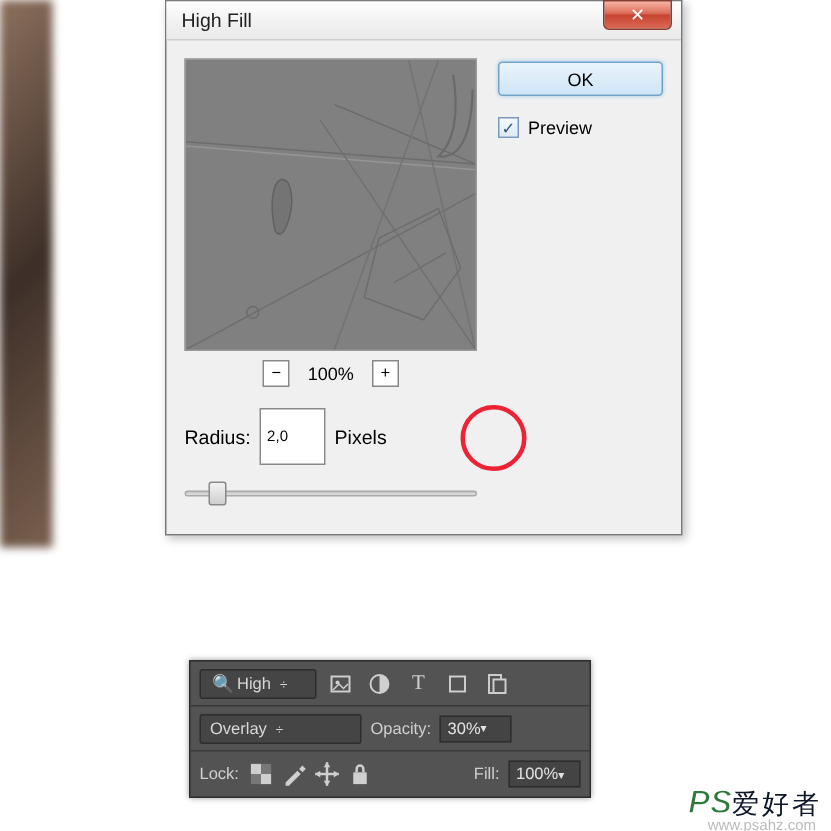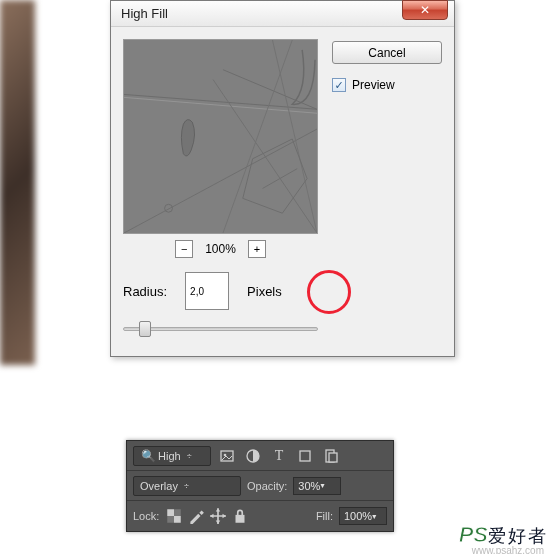--- a/index.html
+++ b/index.html
@@ -9,21 +9,21 @@
 .titlebar{height:26px;background:linear-gradient(#fdfdfd,#e9e9e9);display:flex;align-items:center;justify-content:space-between;border-bottom:1px solid #cfcfcf;padding-left:10px}
 .titlebar .ttl{font-size:13px;color:#222}
 .winbtns{display:flex;height:100%}
 .closebtn{width:46px;height:20px;background:linear-gradient(#f9b4a4,#d96a56 45%,#c64330 50%,#d96a56);border:1px solid #8a3b2e;border-radius:0 0 4px 4px;display:flex;align-items:center;justify-content:center;color:#fff;font-size:12px;margin-right:6px;margin-top:-1px}
 .body{padding:12px 12px 18px 12px;display:flex;gap:14px}
 .left{flex:0 0 195px}
 .preview-box{width:195px;height:195px;border:1px solid #9a9a9a;background:#808080;position:relative;overflow:hidden}
 .preview-box svg{width:100%;height:100%}
 .zoomrow{display:flex;align-items:center;justify-content:center;gap:12px;margin-top:6px;font-size:12px}
 .zb{width:18px;height:18px;border:1px solid #888;background:#fff;display:flex;align-items:center;justify-content:center;font-size:11px}
-.radiusrow{display:flex;align-items:center;gap:18px;margin-top:14px;font-size:13px}
+.radiusrow{display:flex;align-items:center;gap:6px;margin-top:14px;font-size:13px}
 .radiusrow .inp{width:44px;height:22px;border:1px solid #888;background:#fff;padding:18px 4px;font-size:10px}
 .redcirc{position:absolute;width:44px;height:44px;border:3px solid #e23;border-radius:50%;left:196px;top:269px;pointer-events:none}
 .slider{margin-top:10px;height:18px;position:relative}
 .track{position:absolute;left:0;right:0;top:7px;height:4px;background:linear-gradient(#c7c7c7,#e0e0e0);border:1px solid #aaa;border-radius:2px}
 .thumb{position:absolute;left:8%;top:1px;width:12px;height:16px;background:linear-gradient(#f2f2f2,#cfcfcf);border:1px solid #888;border-radius:2px}
 .right{flex:1;display:flex;flex-direction:column;gap:8px;padding-top:2px}
 .btn{height:23px;border:1px solid #8a8a8a;border-radius:3px;font-size:12px;display:flex;align-items:center;justify-content:center;background:linear-gradient(#fdfdfd,#e3e3e3)}
 .btn.ok{background:linear-gradient(#eaf3fb,#cfe5f6);border-color:#6fa3c8;box-shadow:0 0 3px #9ec9e8}
 .chk{display:flex;align-items:center;gap:6px;font-size:12px;margin-top:6px}
 .chk .box{width:14px;height:14px;border:1px solid #7a9ac0;background:linear-gradient(#f5f9fc,#dce9f6);display:flex;align-items:center;justify-content:center;color:#2b5b8b;font-size:11px}
@@ -93,22 +93,22 @@
         <span>Radius:</span>
         <input class="inp" value="2,0" style="">
         <span>Pixels</span>
       </div>
       <div class="slider">
         <div class="track"></div>
         <div class="thumb"></div>
       </div>
     </div>
     <div class="right">
-      <div class="btn">
-          <span>Cancel</span>
+      <div class="btn ok">
+          <span>OK</span>
         </div>
       <label class="chk">
         <span class="box">
             <span>✓</span>
           </span>
         <span>Preview</span>
       </label>
     </div>
   </div>
   <div class="redcirc"></div>

